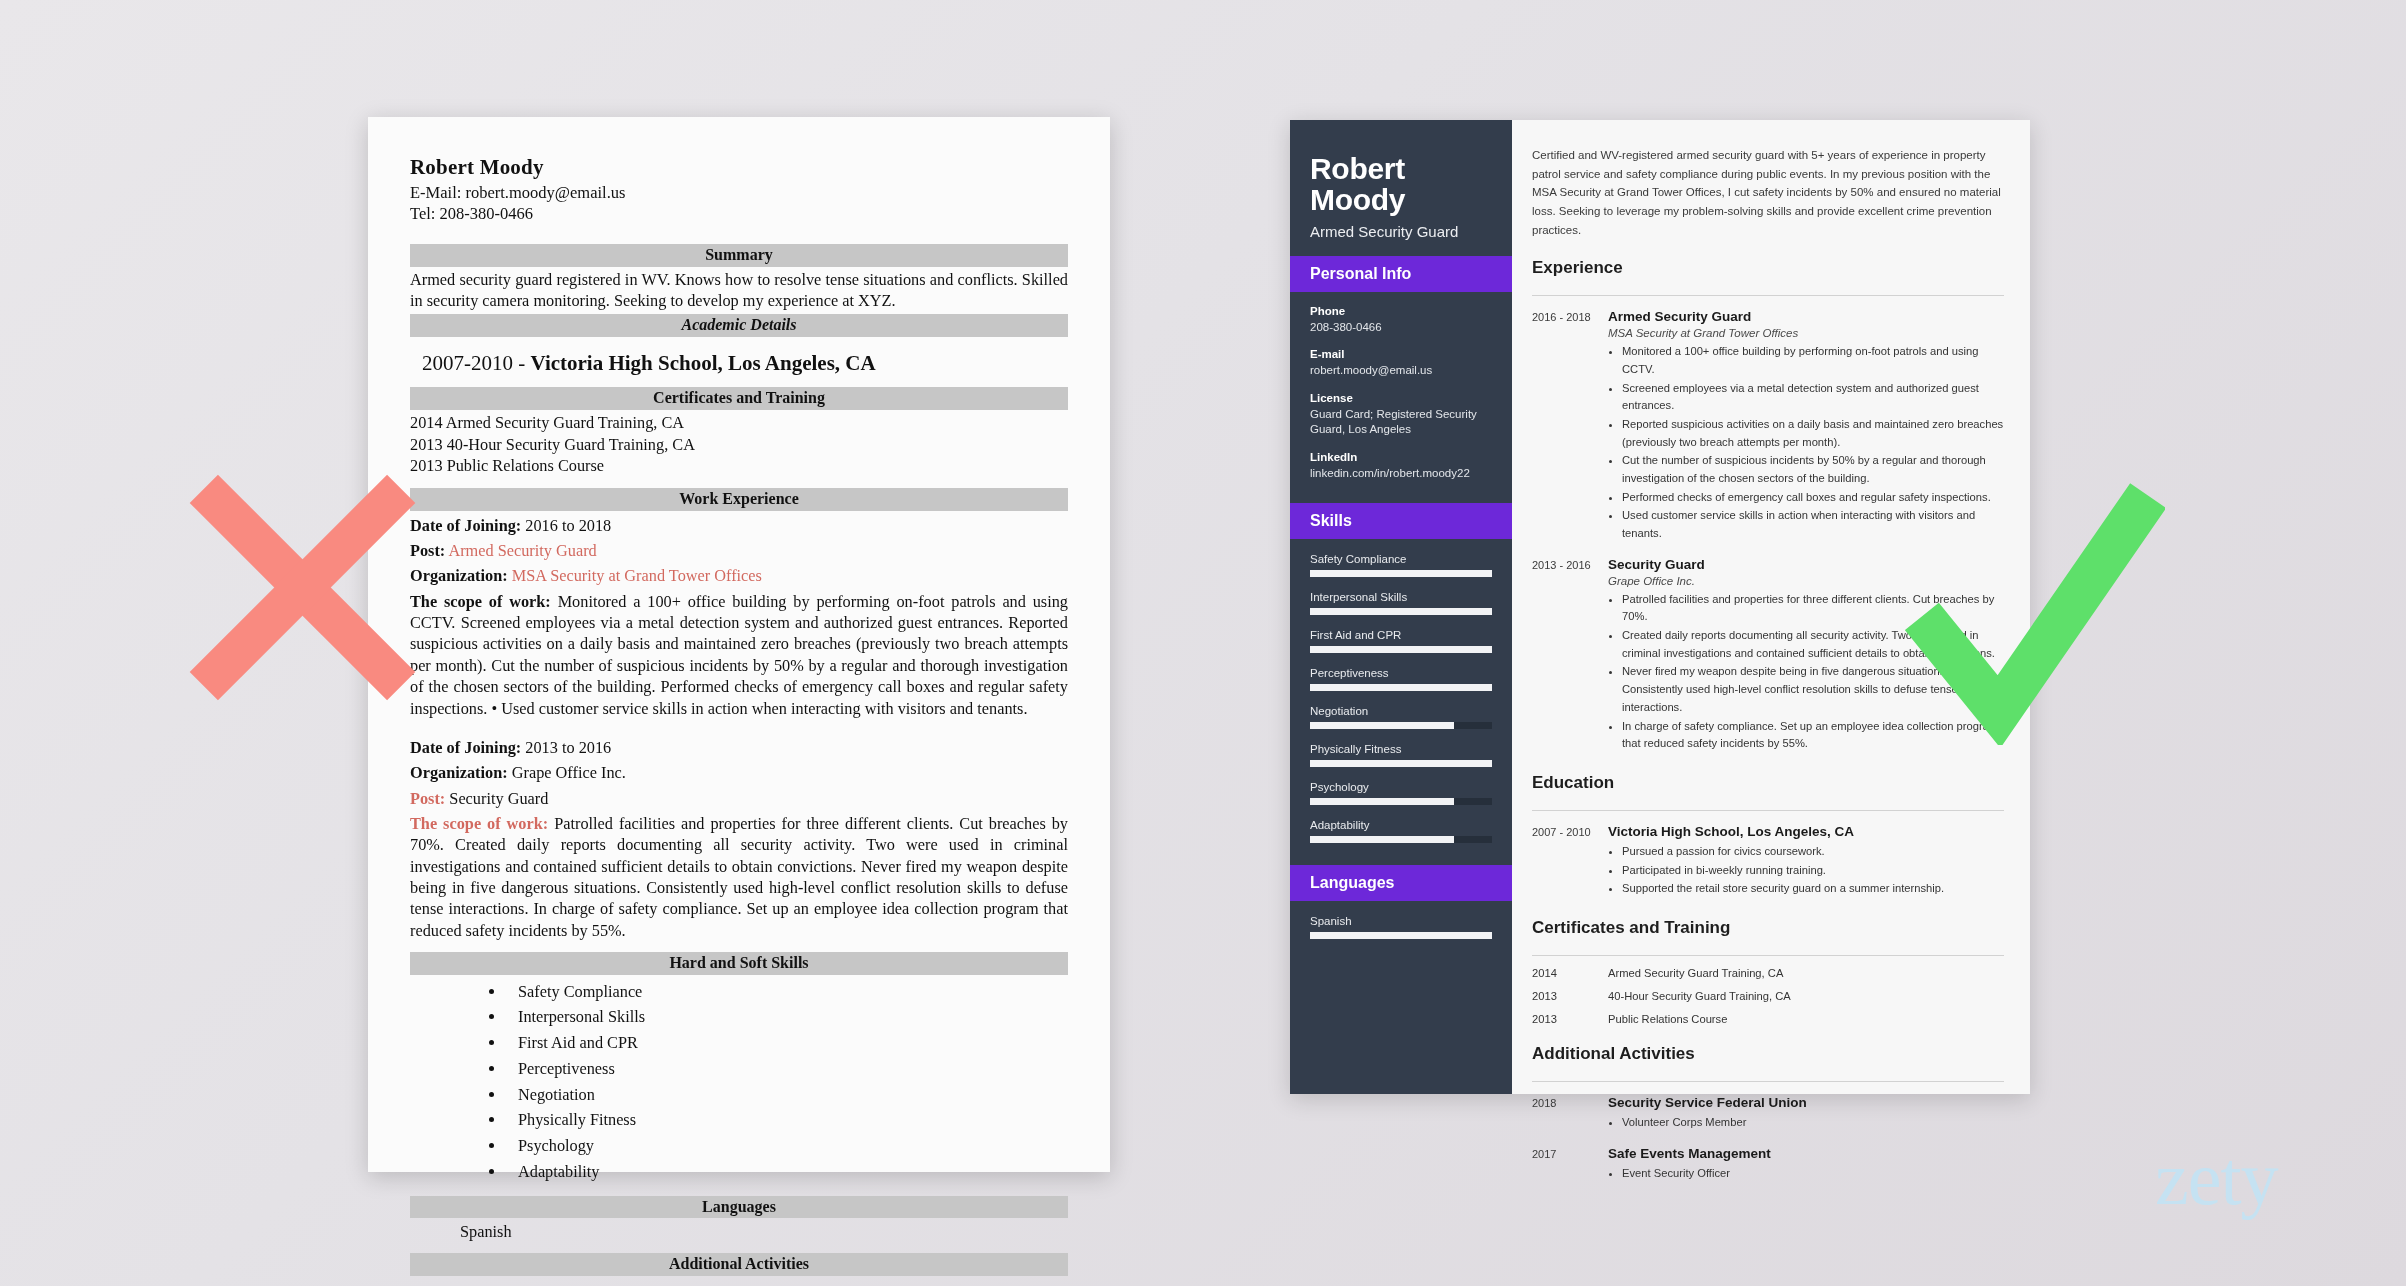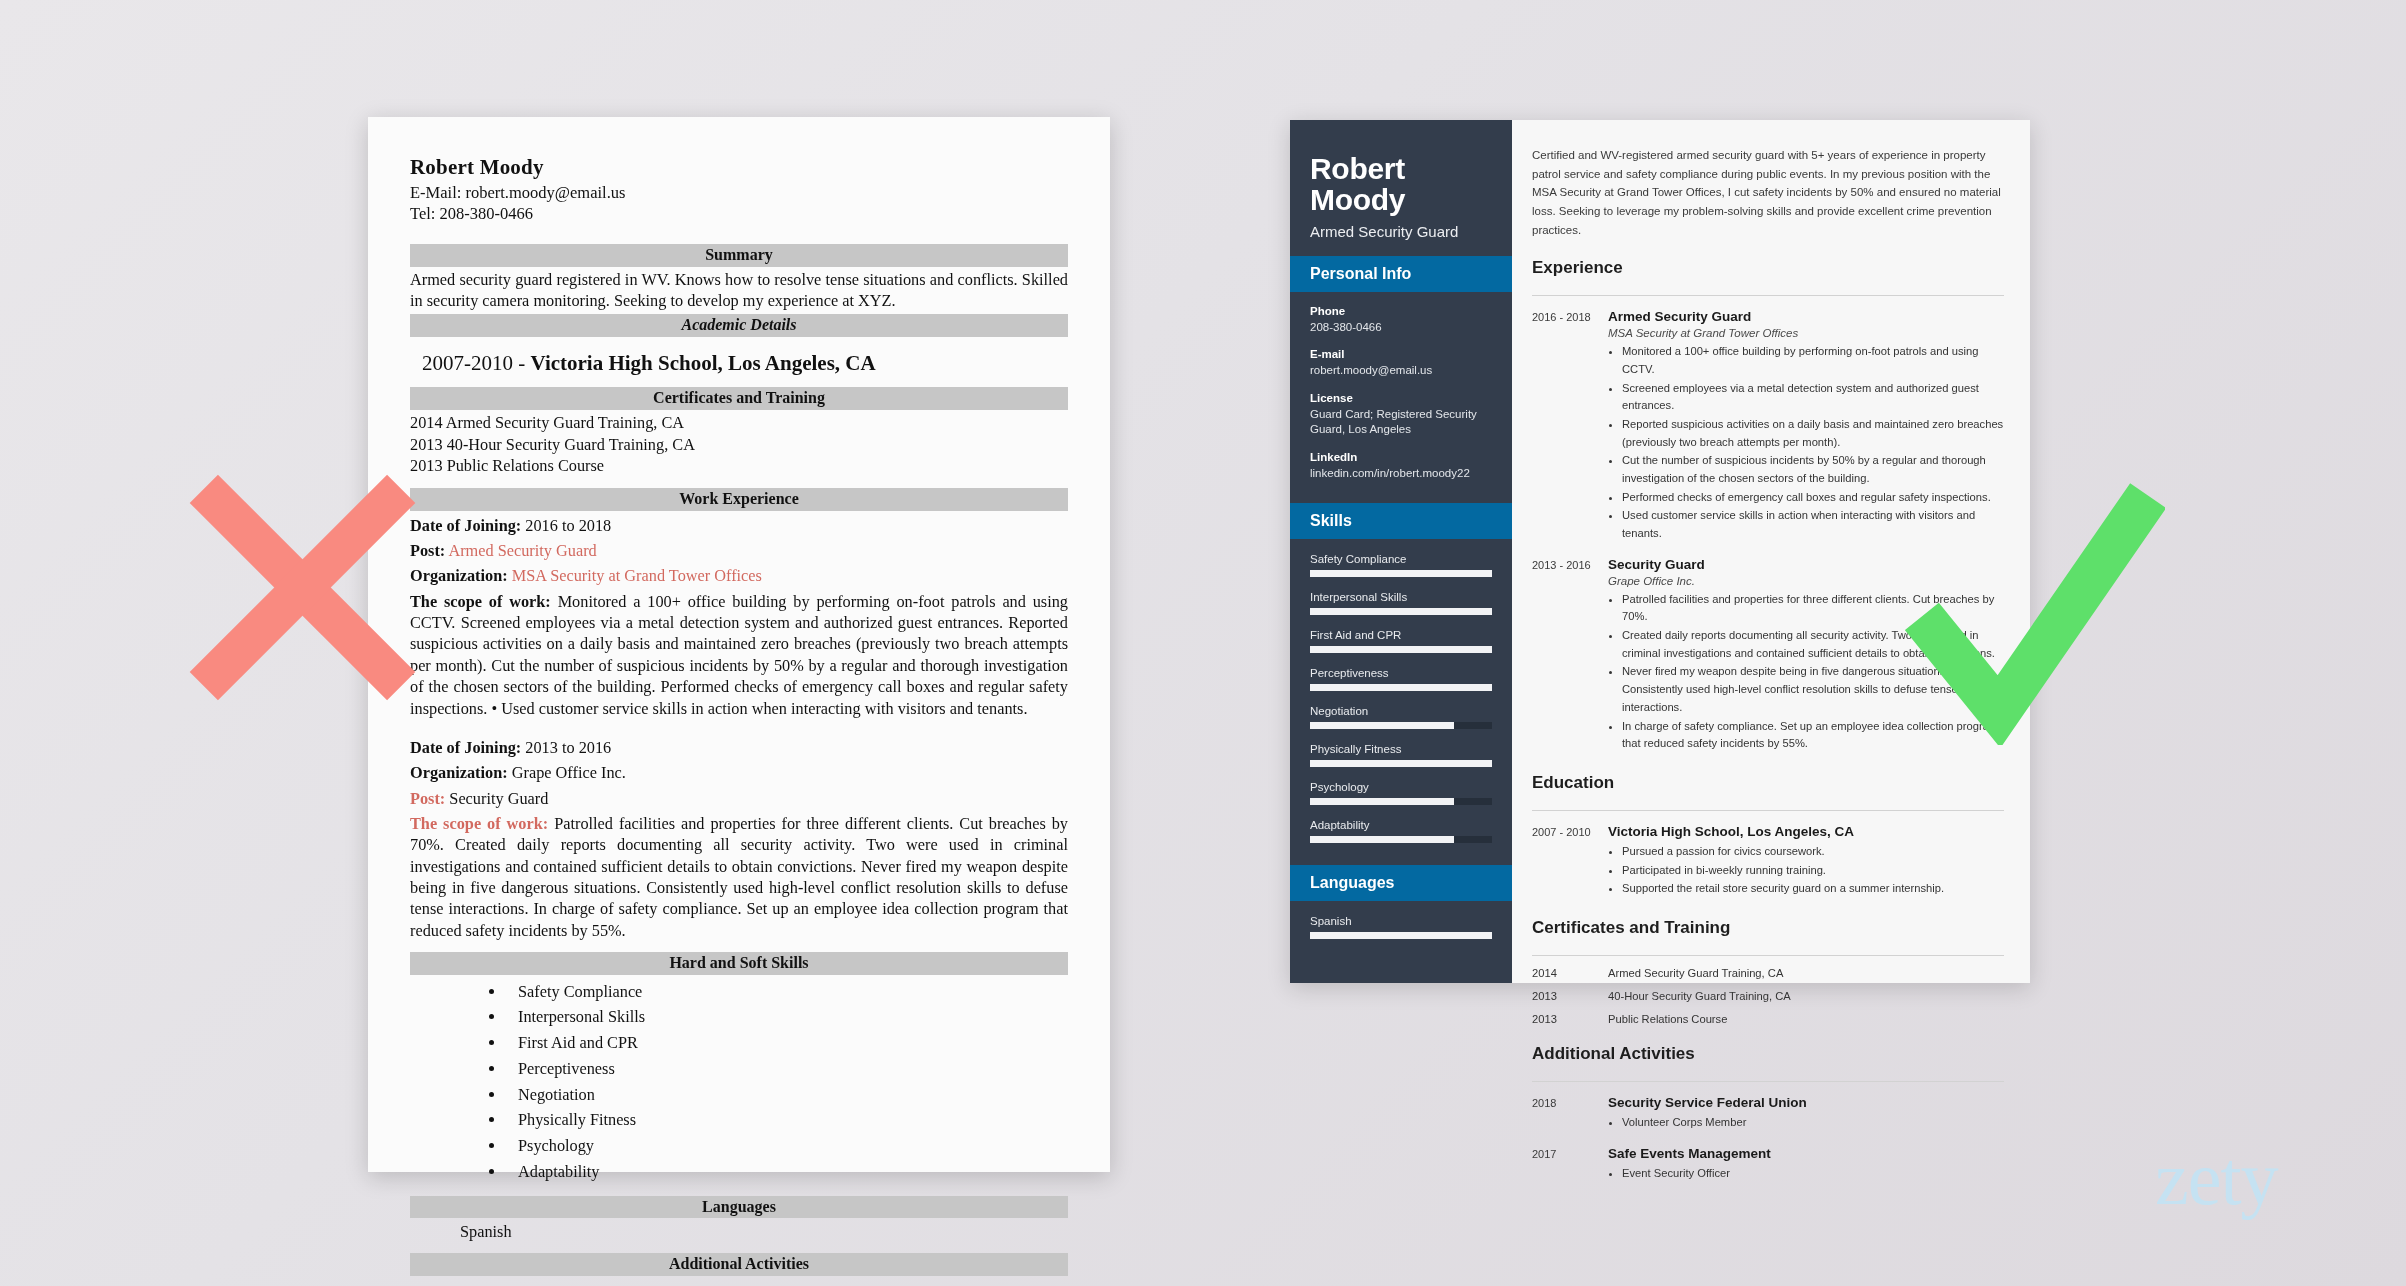--- a/index.html
+++ b/index.html
@@ -37,36 +37,36 @@
   #bad-resume .jobblock b{font-weight:bold;}
   #bad-resume ul.bl{margin:4px 0 0 0;padding-left:96px;font-size:16.3px;line-height:1.58;}
   #bad-resume ul.bl li{padding-left:12px;}
   #bad-resume .lang{font-size:16.3px;margin:4px 0 0 50px;}
   #bad-resume .act-h{font-size:16.5px;font-weight:bold;margin:9px 0 0 0;}
   
   #bad-resume .fade{color:#d2695f;}
 
   
   #good-resume{
-    position:absolute;left:1290px;top:120px;width:740px;height:863px;
+    position:absolute;left:1290px;top:120px;width:740px;height:974px;
     background:#f7f7f7;
     box-shadow:0 5px 22px rgba(0,0,0,0.16);
     display:flex;box-sizing:border-box;
   }
   #gr-side{
     width:222px;background:#333d4c;color:#fff;flex:0 0 222px;
     box-sizing:border-box;position:relative;
   }
   #gr-side .sname{
     font-size:30px;font-weight:bold;line-height:1.03;letter-spacing:-0.3px;
     padding:34px 20px 0 20px;
   }
   #gr-side .stitle{font-size:15px;padding:7px 20px 16px 20px;font-weight:400;color:#eceef1;}
   #gr-side .shead{
-    background:#0369a1;font-size:16px;font-weight:bold;padding:9px 20px 9px 20px;
+    background:#6d28d9;font-size:16px;font-weight:bold;padding:9px 20px 9px 20px;
   }
   #gr-side .fld{padding:0 20px;}
   #gr-side .fld .k{font-size:11.5px;font-weight:bold;margin-top:13px;}
   #gr-side .fld .v{font-size:11.5px;margin-top:3px;line-height:1.35;color:#e3e6ea;}
   #gr-side .skill{padding:0 20px;}
   #gr-side .skill .sk-l{font-size:11.5px;margin-top:14px;color:#e9ebee;}
   #gr-side .track{height:7px;background:#262f3b;margin-top:5px;position:relative;}
   #gr-side .track .fill{height:100%;background:#f2f3f5;}
   #gr-side .padbot{height:22px;}
 

